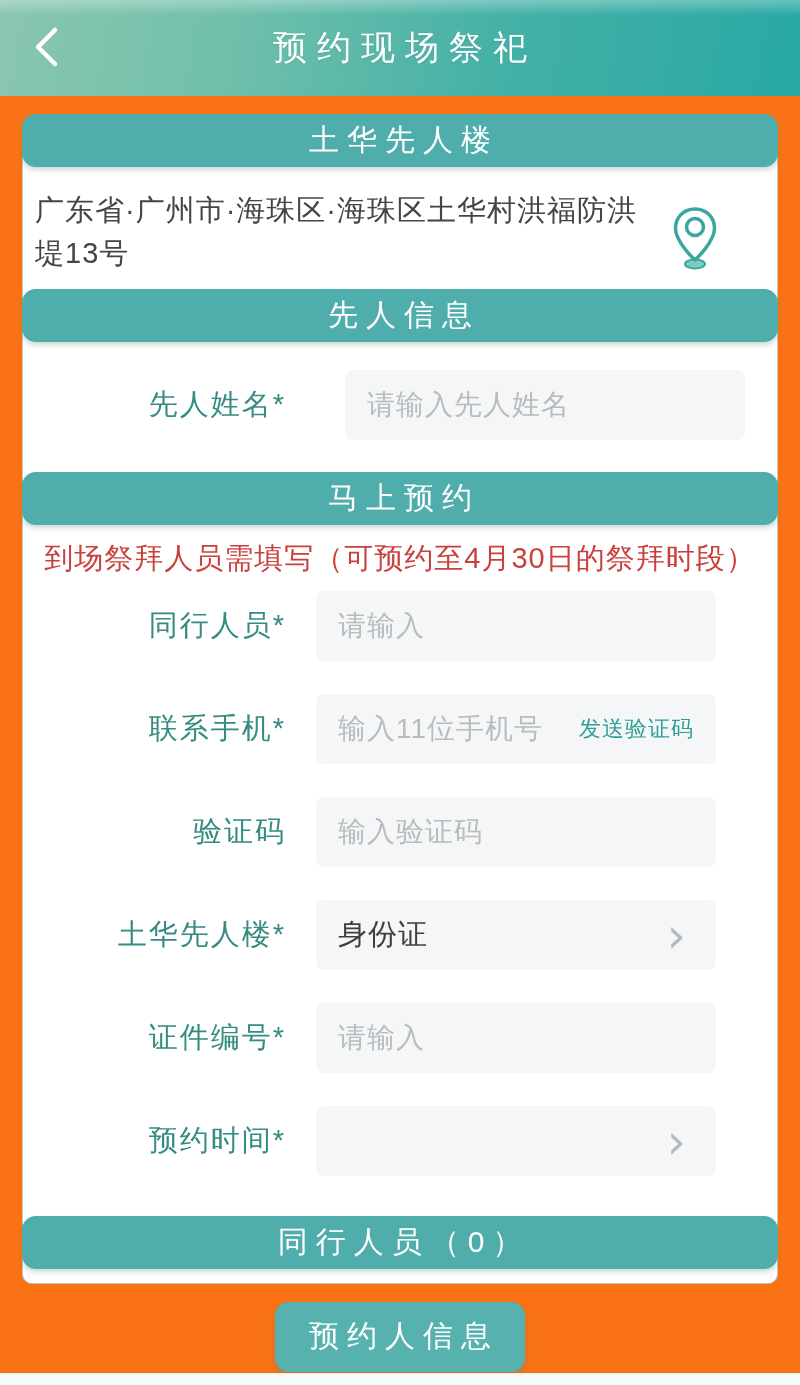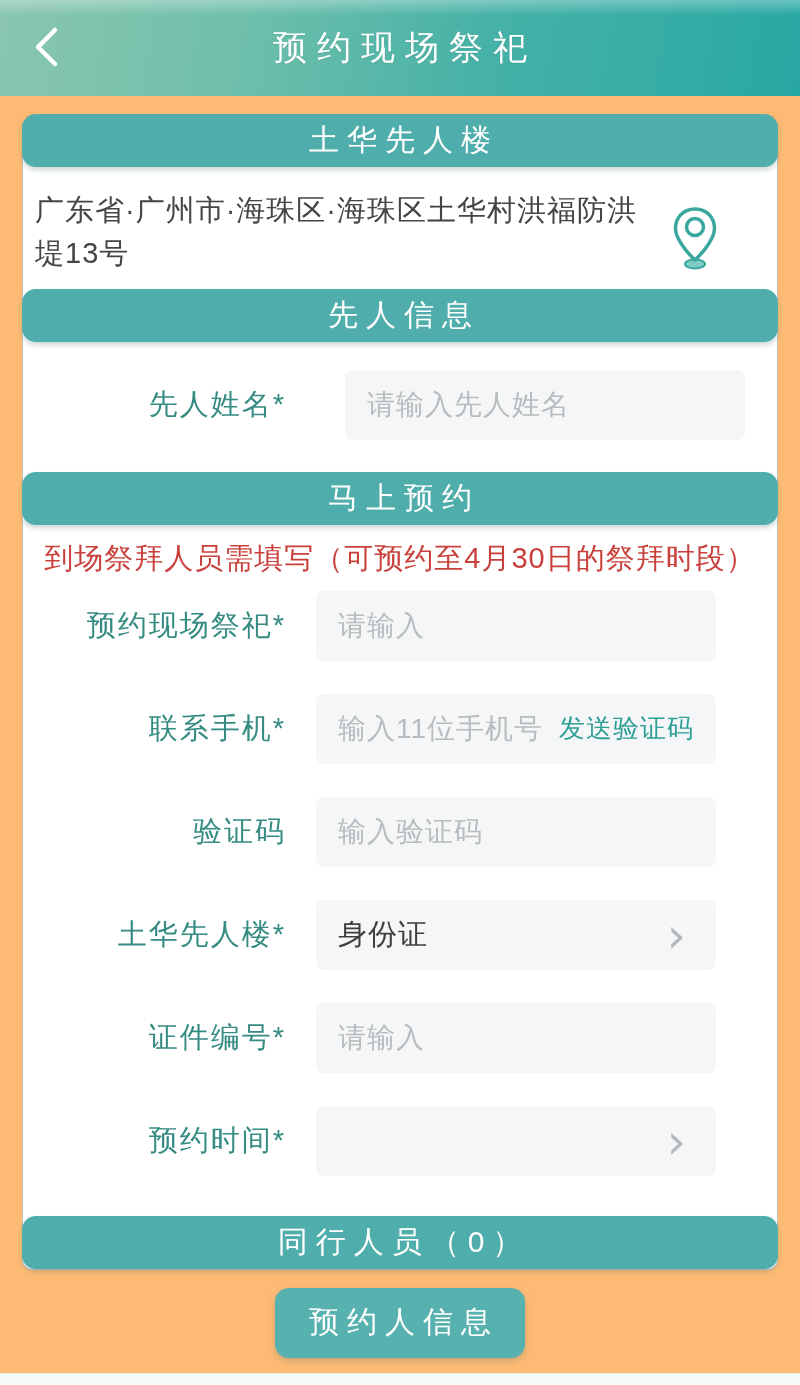--- a/index.html
+++ b/index.html
@@ -1,19 +1,19 @@
 <!DOCTYPE html>
 <html><head>
 <meta charset="utf-8">
 <style>
   * { margin:0; padding:0; box-sizing:border-box; }
   html,body { background:#ffffff; }
   .screen {
     position:relative; width:800px; height:1385px; margin:0 auto;
-    background:#fdba74; overflow:hidden;
+    background:#f97316; overflow:hidden;
     font-family:"Liberation Sans", sans-serif;
   }
   
   .header {
     height:96px; position:relative;
     display:flex; align-items:center; justify-content:center;
     background:
       linear-gradient(to bottom, rgba(255,255,255,.30), rgba(255,255,255,0) 16%),
       linear-gradient(100deg, #8ac6af 0%, #6fbfab 30%, #45b1a7 62%, #28a8a3 100%);
   }
@@ -26,20 +26,21 @@
     color:#ffffff; font-size:34px; font-weight:400;
     letter-spacing:10px; padding-left:10px;
     text-shadow:0 1px 2px rgba(0,0,0,.08);
   }
   
   .card {
     margin:18px 22px 0 22px;
     background:#ffffff;
     border:1px solid #bfc4c4;
     border-radius:16px 16px 10px 10px;
+    padding-bottom:14px;
   }
   .banner {
     height:53px; margin:0 -1px;
     background:#4fadab;
     border-radius:14px;
     display:flex; align-items:center; justify-content:center;
     color:#ffffff; font-size:30px; letter-spacing:8px; padding-left:8px;
     box-shadow:0 3px 5px rgba(80,110,110,.28);
     position:relative; z-index:1;
   }
@@ -65,21 +66,21 @@
     background:#f5f6f7; border-radius:8px;
     display:flex; align-items:center;
     padding:0 22px;
   }
   .input-box input {
     flex:1; min-width:0; border:none; outline:none; background:transparent;
     font-size:28px; color:#454647; font-family:inherit; letter-spacing:1px;
   }
   .input-box input::placeholder { color:#b8bcbe; }
   .send-code {
-    font-size:26px; color:#2f9f96; white-space:nowrap; margin-left:6px;
+    font-size:22px; color:#2f9f96; white-space:nowrap; margin-left:6px;
     background:none; border:none; font-family:inherit; cursor:pointer; letter-spacing:1px;
   }
   .select-box { justify-content:space-between; cursor:pointer; }
   .select-value { font-size:29px; color:#3e3f40; letter-spacing:1px; }
   .chevron {
     font-size:48px; color:#b5b9bb; line-height:60px; margin-right:8px;
     font-family:"DejaVu Sans", sans-serif; font-weight:400;
   }
   .notice {
     margin-top:14px; text-align:center;
@@ -145,21 +146,21 @@
       <div class="input-box">
         <input type="text" placeholder="请输入先人姓名" style="">
       </div>
     </div>
 
     <div class="banner mt-sec">马上预约</div>
 
     <div class="notice">到场祭拜人员需填写（可预约至4月30日的祭拜时段）</div>
 
     <div class="row mt-note">
-      <label class="row-label">预约现场祭祀*</label>
+      <label class="row-label">同行人员*</label>
       <div class="input-box">
         <input type="text" placeholder="请输入" style="">
       </div>
     </div>
 
     <div class="row mt-row">
       <label class="row-label">联系手机*</label>
       <div class="input-box">
         <input type="text" placeholder="输入11位手机号" style="">
         <button class="send-code">发送验证码</button>

